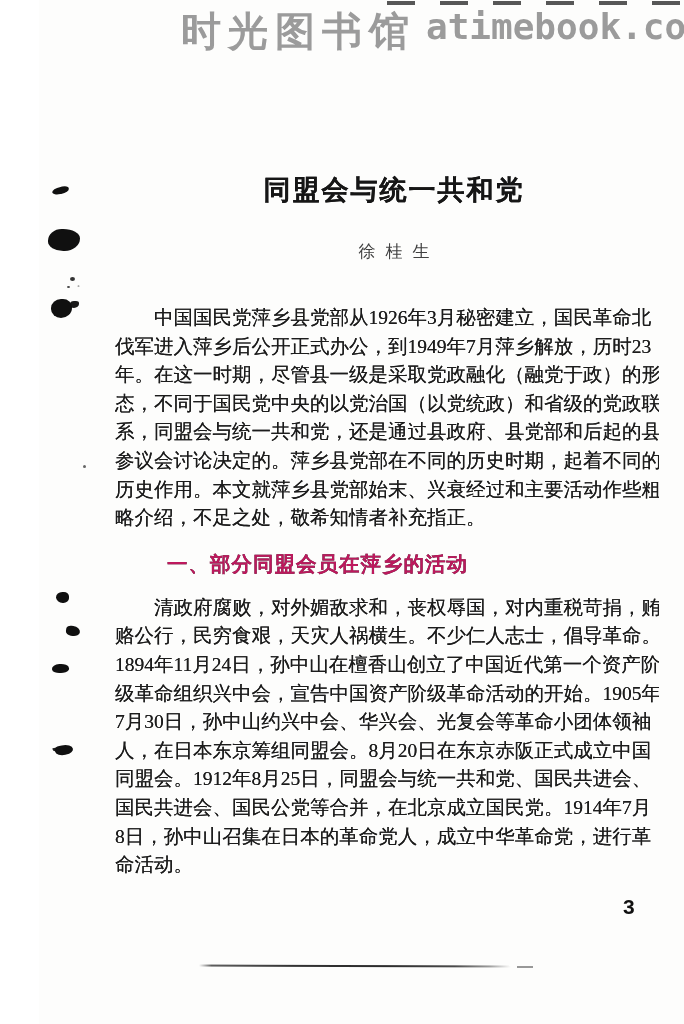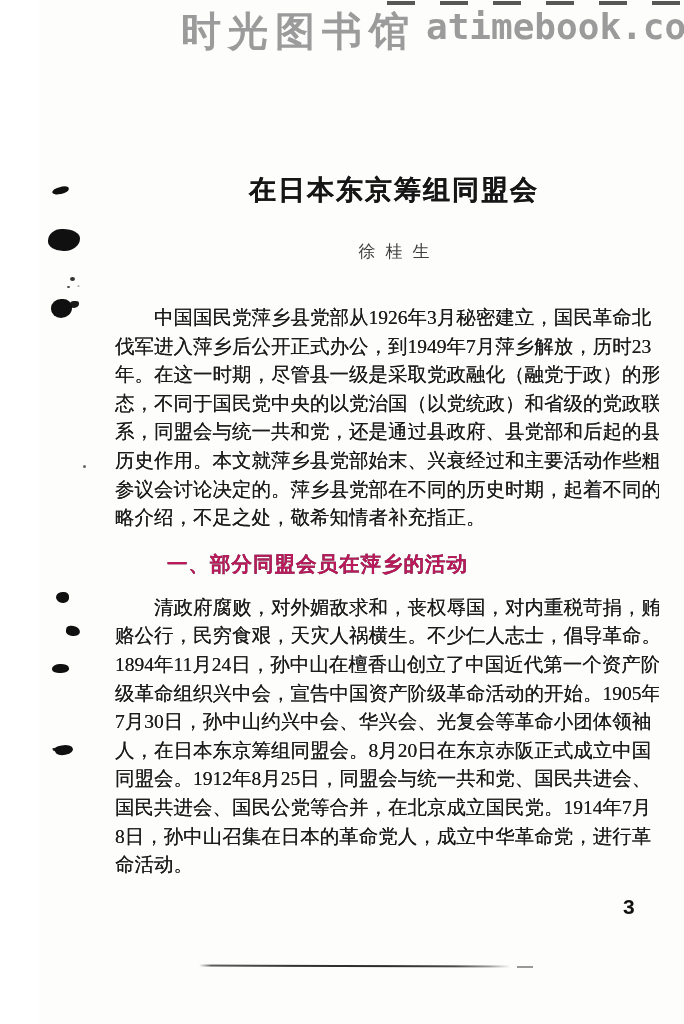--- a/index.html
+++ b/index.html
@@ -123,34 +123,34 @@
 <body>
 
 <div class="page">
 
   <div class="top-dashes"></div>
 
   <header class="watermark">
     <span class="wm-cn">时光图书馆</span><span class="wm-en">atimebook.com</span>
   </header>
 
-  <h1 class="title">在日本东京筹组同盟会</h1>
+  <h1 class="title">同盟会与统一共和党</h1>
 
   <div class="author">徐桂生</div>
 
   <div class="body-text">
 
     <div class="para">
       <div class="line indent">中国国民党萍乡县党部从1926年3月秘密建立，国民革命北</div>
       <div class="line">伐军进入萍乡后公开正式办公，到1949年7月萍乡解放，历时23</div>
       <div class="line">年。在这一时期，尽管县一级是采取党政融化（融党于政）的形</div>
       <div class="line">态，不同于国民党中央的以党治国（以党统政）和省级的党政联</div>
       <div class="line">系，同盟会与统一共和党，还是通过县政府、县党部和后起的县</div>
+      <div class="line">参议会讨论决定的。萍乡县党部在不同的历史时期，起着不同的</div>
       <div class="line">历史作用。本文就萍乡县党部始末、兴衰经过和主要活动作些粗</div>
-      <div class="line">参议会讨论决定的。萍乡县党部在不同的历史时期，起着不同的</div>
       <div class="line">略介绍，不足之处，敬希知情者补充指正。</div>
     </div>
 
     <h2 class="section">一、部分同盟会员在萍乡的活动</h2>
 
     <div class="para">
       <div class="line indent">清政府腐败，对外媚敌求和，丧权辱国，对内重税苛捐，贿</div>
       <div class="line">赂公行，民穷食艰，天灾人祸横生。不少仁人志士，倡导革命。</div>
       <div class="line">1894年11月24日，孙中山在檀香山创立了中国近代第一个资产阶</div>
       <div class="line">级革命组织兴中会，宣告中国资产阶级革命活动的开始。1905年</div>

